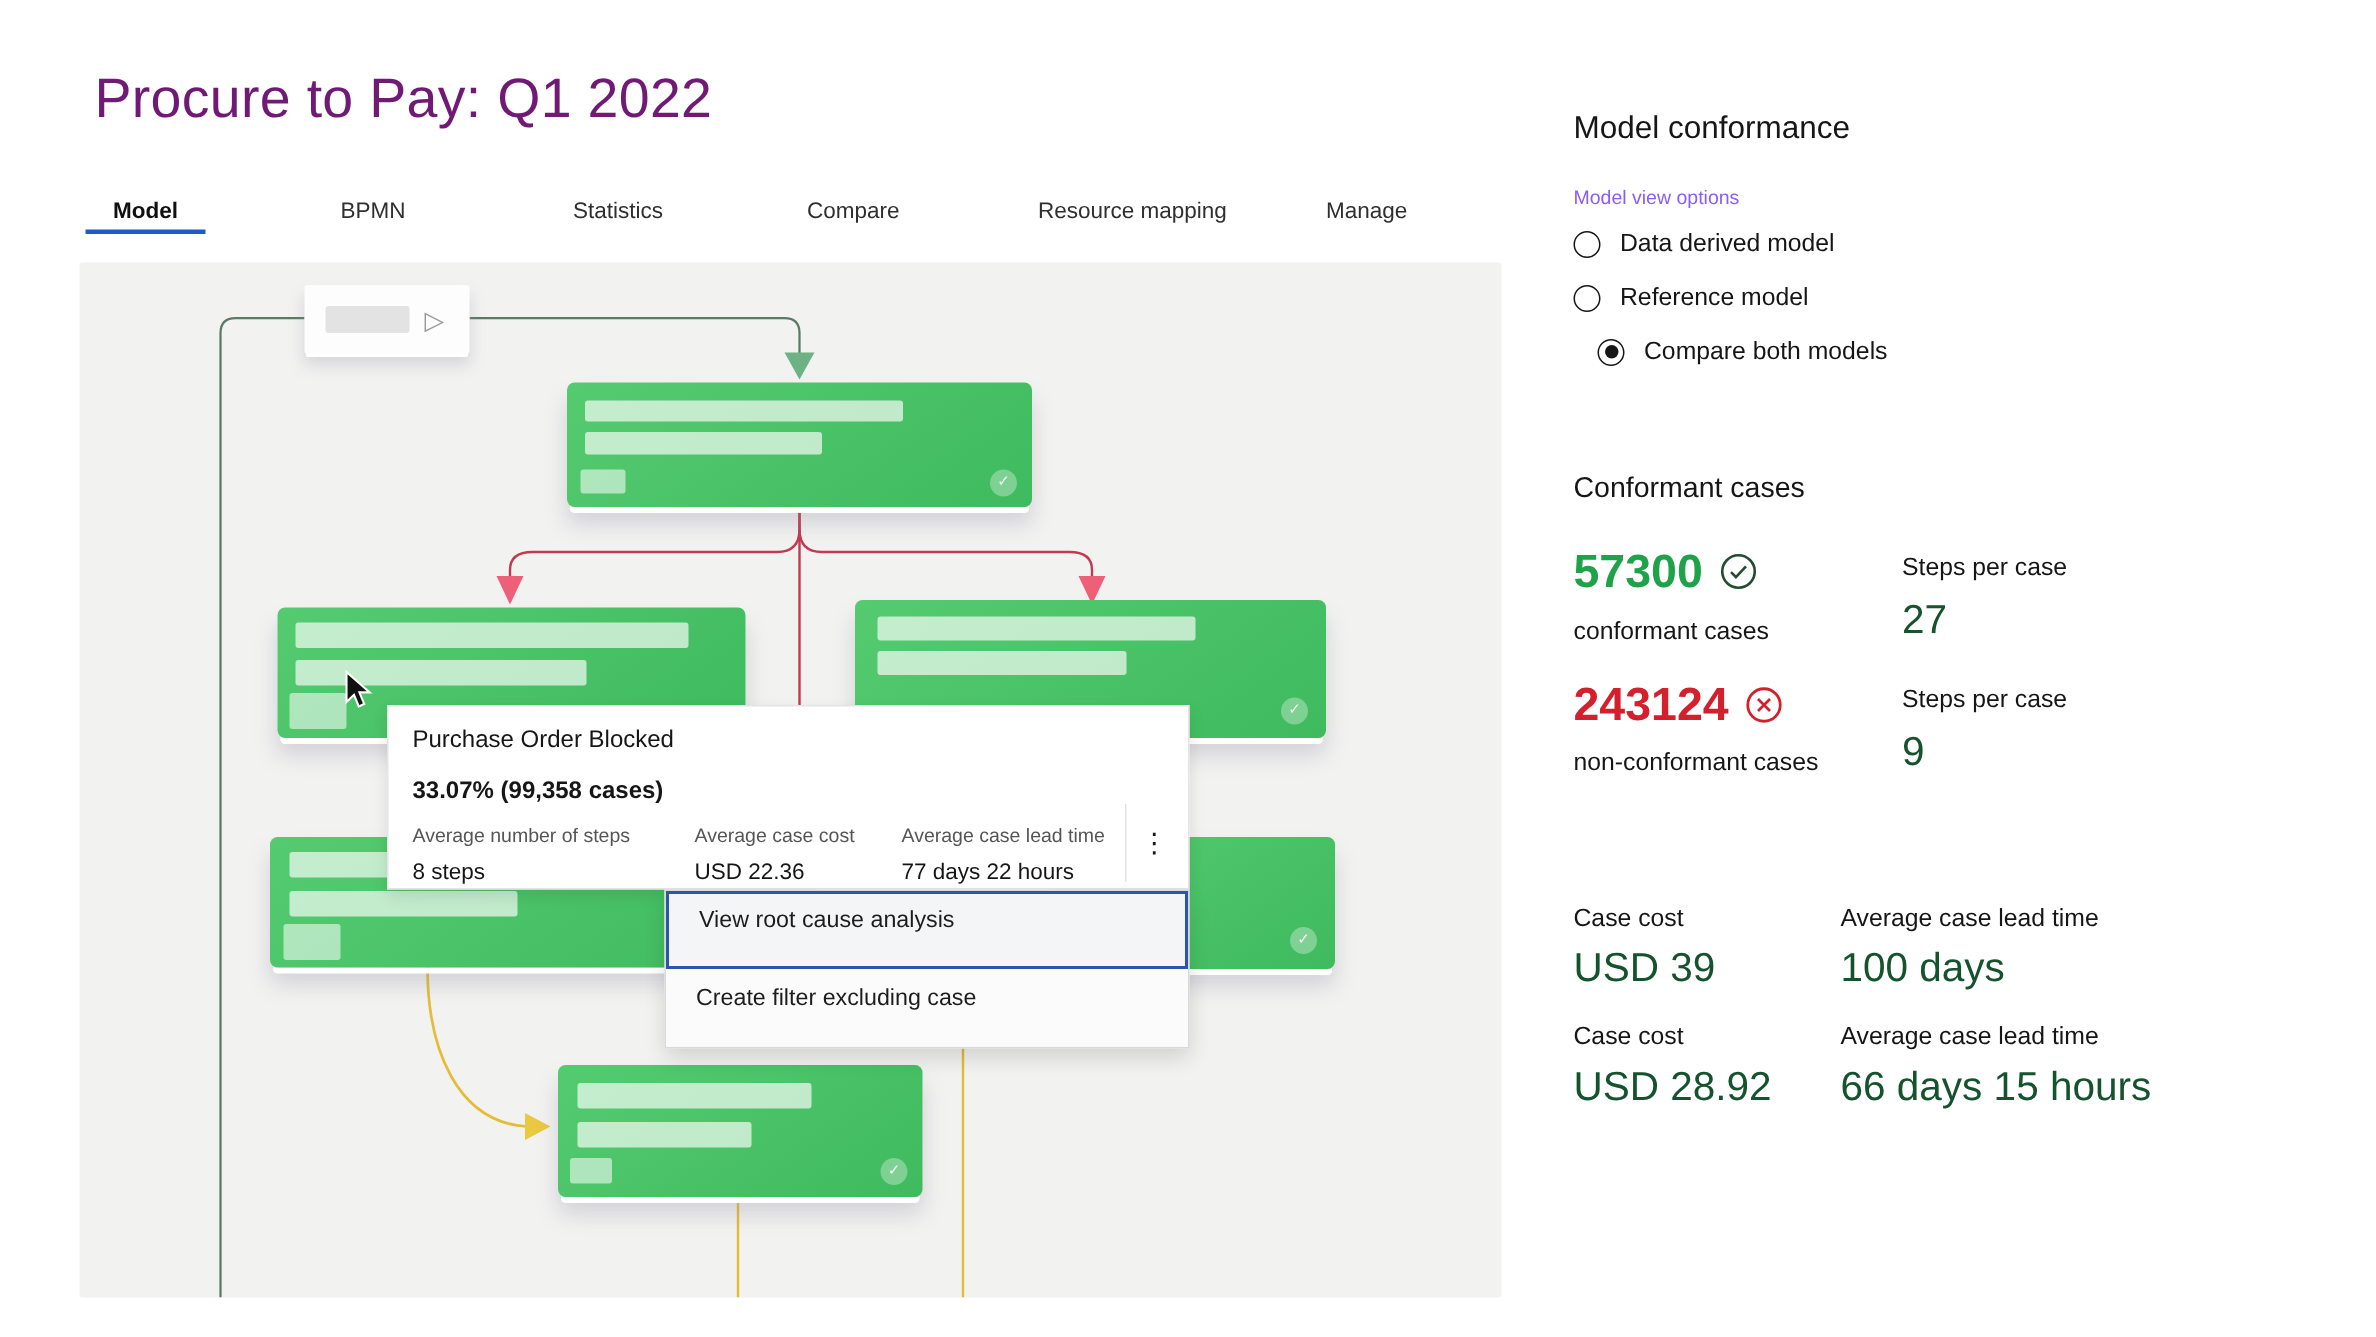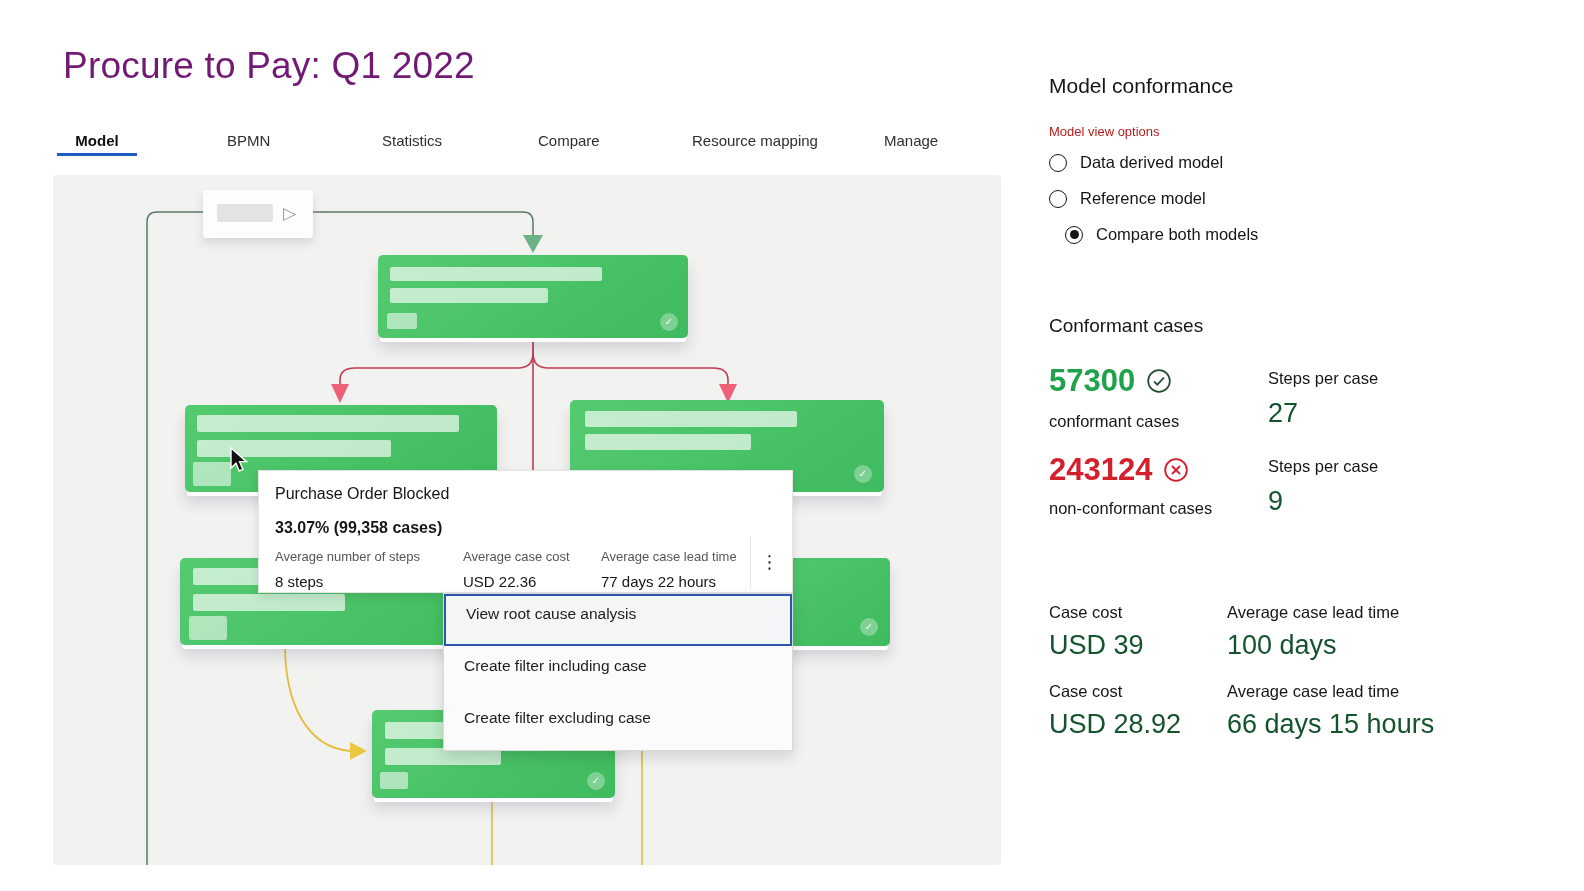--- a/index.html
+++ b/index.html
@@ -71,21 +71,21 @@
   }
   .ctx-item { height: 52px; line-height: 40px; padding-left: 20px;
     font-size: 15.5px; color: #1d1d1d; cursor: pointer; background: #fbfbfb; }
   .ctx-item.focused { border: 2px solid #2b55ae; background: #f4f5f7; line-height: 36px; }
   
   .cursor { position: absolute; z-index: 5; left: 172px; top: 271px; }
   
   .sidebar { position: absolute; left: 1049px; top: 0; width: 522px; height: 891px; }
   .sb-abs { position: absolute; }
   .sb-heading { font-size: 21px; font-weight: 400; color: #161616; }
-  .sb-sub { font-size: 13px; color: #b91c1c; text-align: right; }
+  .sb-sub { font-size: 13px; color: #8b5cf6; text-align: right; }
   .radio-row { display: flex; align-items: center; cursor: pointer; }
   .radio-circle { width: 18px; height: 18px; border: 1.6px solid #161616; border-radius: 50%;
     margin-right: 13px; display: inline-flex; align-items: center; justify-content: center; flex: none; }
   .radio-circle.selected::after { content: ""; width: 9px; height: 9px; border-radius: 50%; background: #161616; }
   .radio-label { font-size: 16.5px; color: #161616; }
   .section-heading { font-size: 19px; color: #161616; }
   .big-num { font-size: 31px; font-weight: 700; }
   .big-num.green { color: #1fa34a; }
   .big-num.red { color: #d41f2c; }
   .stat-row { display: flex; align-items: center; gap: 11px; }
@@ -182,21 +182,20 @@
       <div class="metric m3">
         <span class="m-label">Average case lead time</span>
         <span class="m-value">77 days 22 hours</span>
       </div>
     </div>
     <div class="kebab">⋮</div>
   </div>
 
   <div class="ctx-menu">
     <div class="ctx-item focused">View root cause analysis</div>
-    <div class="ctx-item">Create filter including case</div>
     <div class="ctx-item">Create filter excluding case</div>
   </div>
 
   <svg class="cursor" width="26" height="28" viewBox="0 0 26 28">
     <path d="M6 2 L6 22 L11 17.2 L14.2 25 L17.8 23.3 L14.6 15.6 L21.5 15.6 Z" fill="#111111" stroke="#ffffff" stroke-width="1.4"></path>
   </svg>
 </div>
 
 <div class="sidebar">
 

